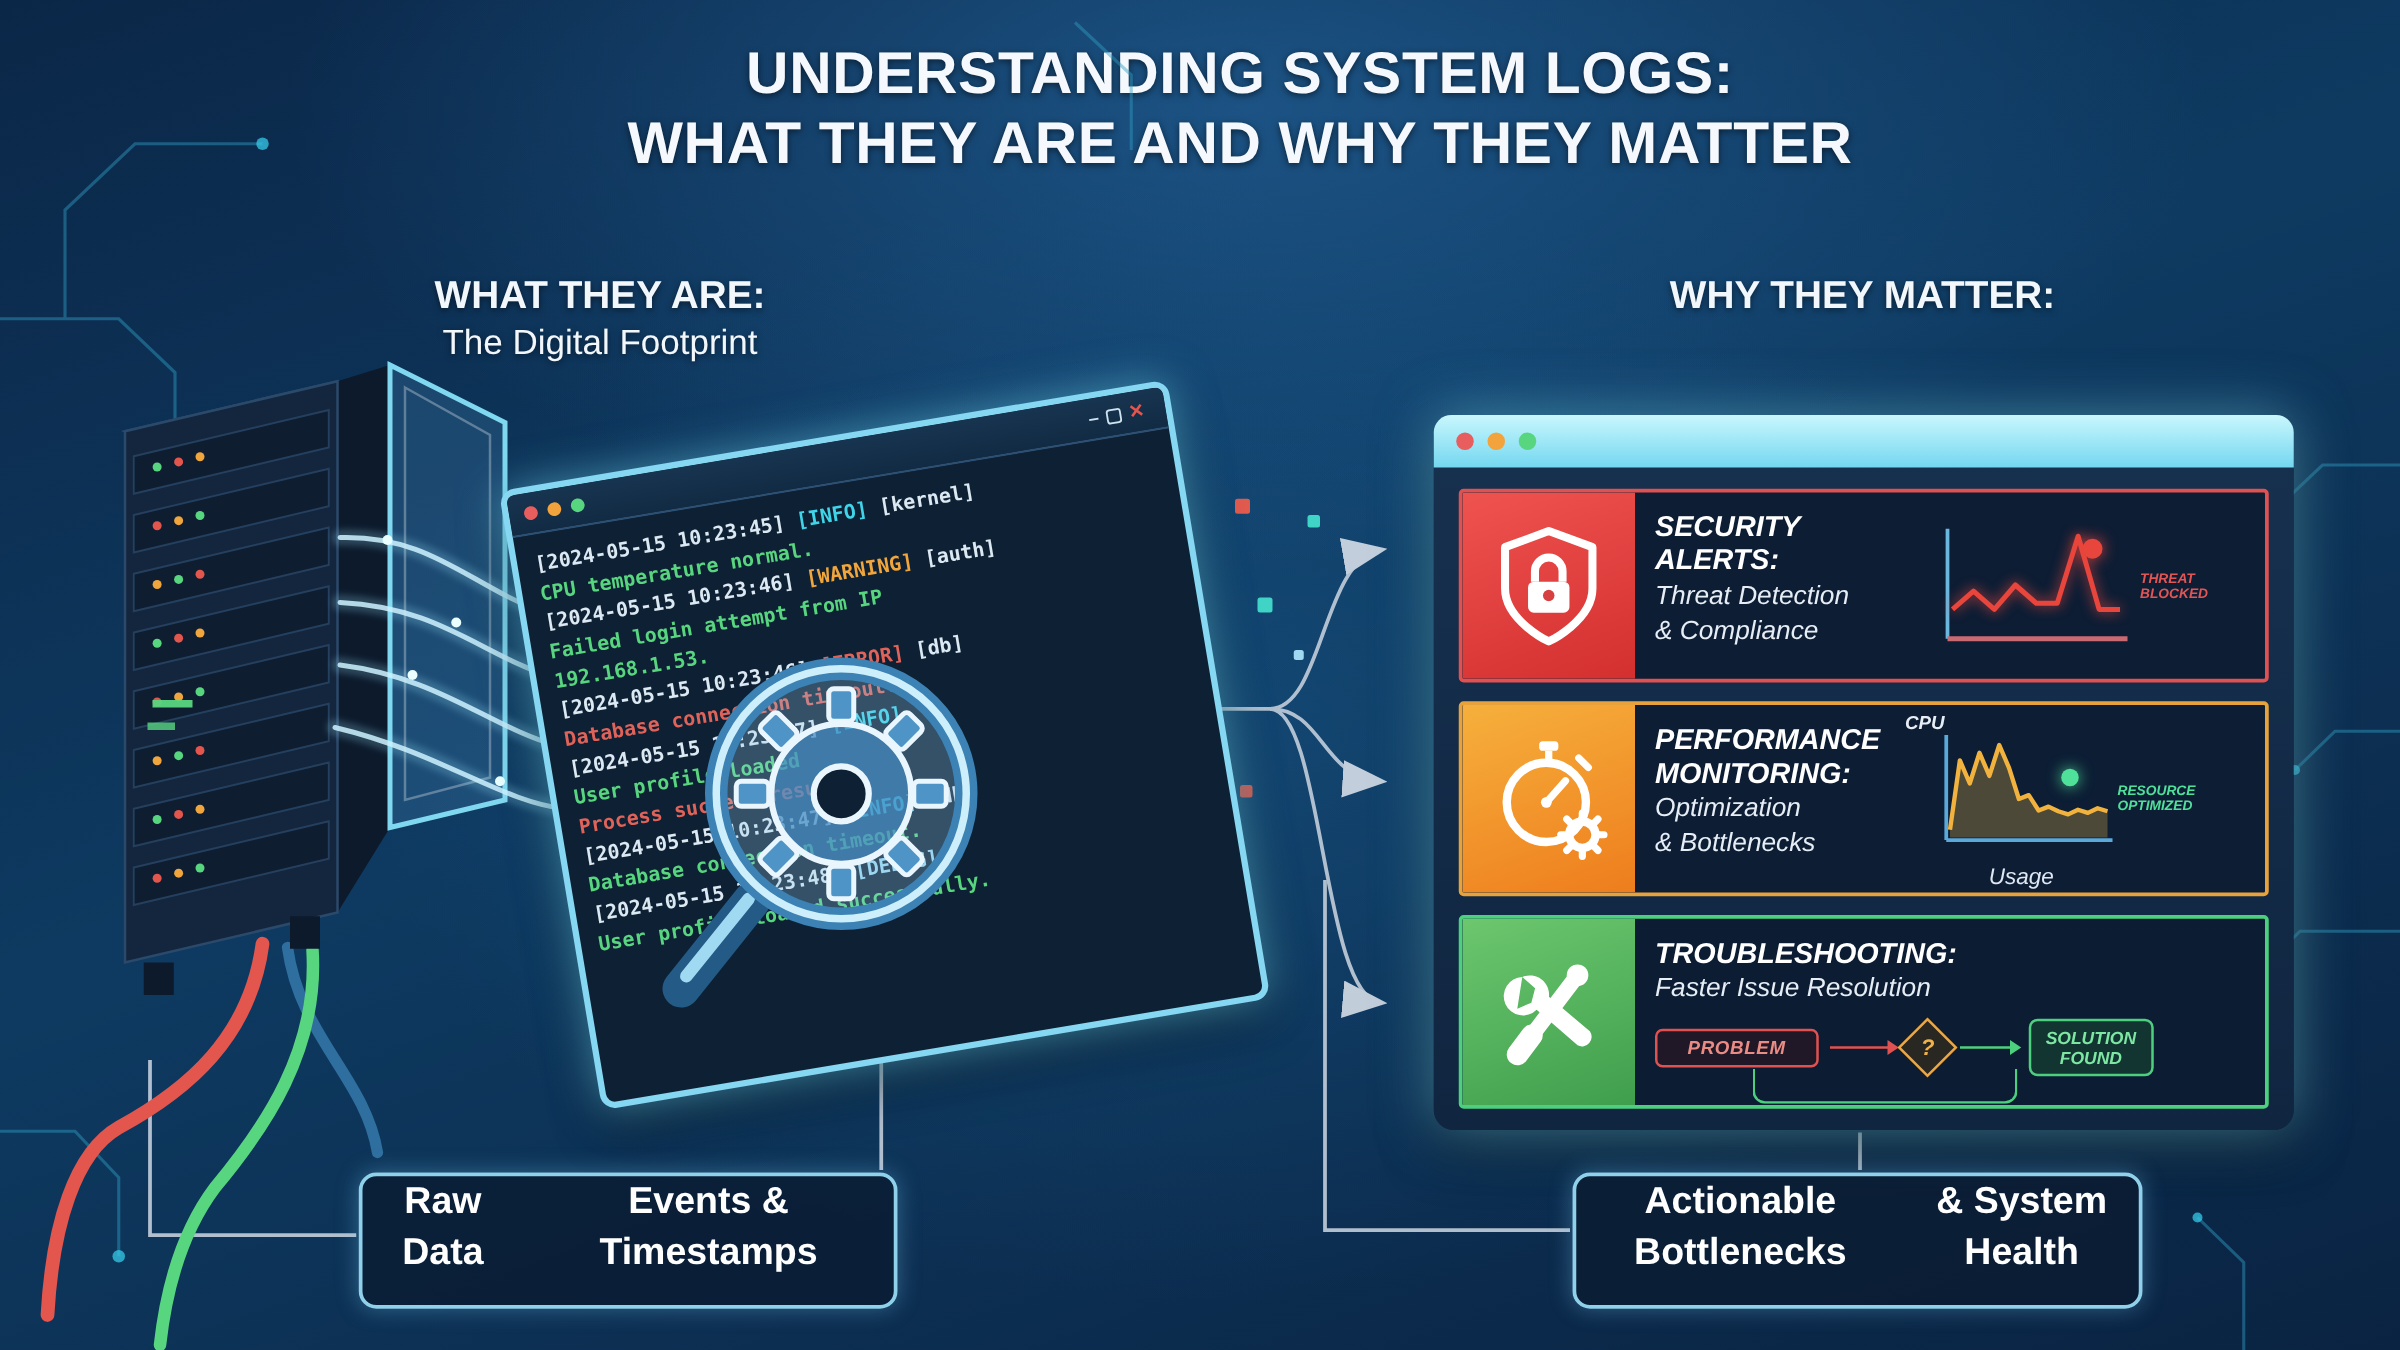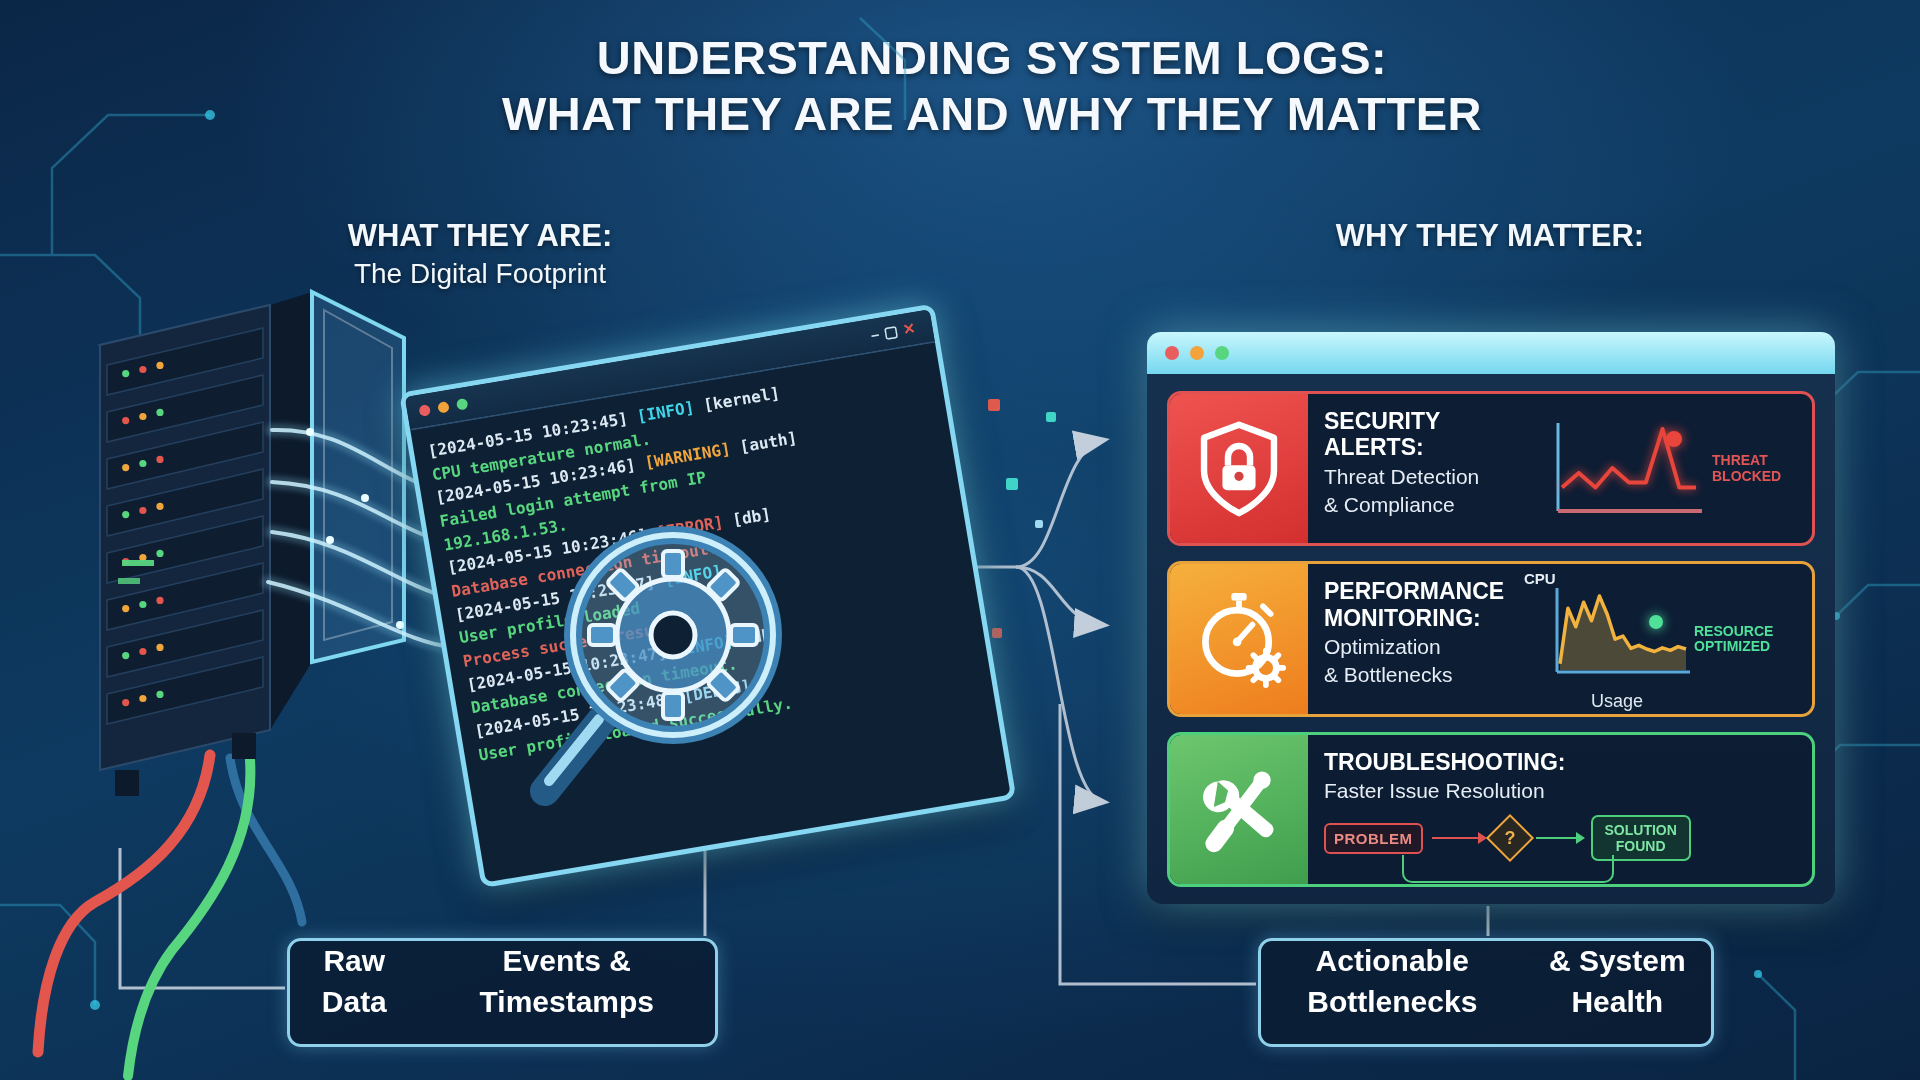--- a/index.html
+++ b/index.html
@@ -31,40 +31,40 @@
   .c-ts{color:#dce8f2;} .c-info{color:#3fd4e8;} .c-warn{color:#f0a63c;}
   .c-ok{color:#58d67f;} .c-err{color:#e0635a;} .c-dbg{color:#9fd9f2;}
   
   .browser{left:1147px;top:332px;width:688px;height:572px;border-radius:16px;
     background:linear-gradient(#16314f,#102540);box-shadow:0 0 44px rgba(120,220,245,.5),0 16px 40px rgba(0,0,0,.5);
     z-index:6;display:flex;flex-direction:column;}
   .browser-bar{height:42px;border-radius:14px 14px 0 0;background:linear-gradient(#c9f7fd,#74d7f0);
     display:flex;align-items:center;padding:0 18px;flex:none;}
   .browser-bar .dot{width:14px;height:14px;margin-right:11px;}
   .browser-body{flex:1;padding:17px 20px;display:flex;flex-direction:column;gap:15px;}
-  .card{flex:1;display:flex;border-radius:14px;background:rgba(12,28,50,.9);overflow:hidden;min-height:0;}
+  .card{flex:1;display:flex;border-radius:4px;background:rgba(12,28,50,.9);overflow:hidden;min-height:0;font-style:italic;}
   .card.red{border:3px solid #e05252;} .card.orange{border:3px solid #e8a23c;} .card.green{border:3px solid #4cd07d;}
   .card-icon{width:138px;flex:none;display:flex;align-items:center;justify-content:center;}
   .card.red .card-icon{background:linear-gradient(160deg,#ef5350,#d32f2f);}
   .card.orange .card-icon{background:linear-gradient(160deg,#f6b03c,#ee7d1d);}
   .card.green .card-icon{background:linear-gradient(160deg,#6cc76e,#3f9e4d);}
   .card-text{flex:1;min-width:0;padding:14px 16px;color:#e6edf5;}
   .card-text .t{font-size:23px;font-weight:bold;color:#fff;line-height:1.15;}
   .card-text .s{font-size:21px;line-height:1.2;margin-top:3px;}
   .card-chart{width:252px;flex:none;display:flex;align-items:center;justify-content:flex-start;
     position:relative;padding-right:8px;}
-  .badge{font-size:14px;font-weight:bold;line-height:1.1;margin-left:8px;}
+  .badge{font-size:11px;font-weight:bold;line-height:1.1;margin-left:8px;}
   .badge.red{color:#e25555;} .badge.green{color:#4fe09a;}
   .badge span{display:block;}
   .cpu-lbl{position:absolute;left:-26px;top:10px;font-size:15px;font-weight:bold;color:#e6edf5;}
   .usage-lbl{position:absolute;left:30px;bottom:2px;width:130px;text-align:center;font-size:18px;color:#dfe8f2;}
   
   .flow{display:flex;align-items:center;gap:9px;margin-top:12px;position:relative;width:420px;}
   .f-problem{border:2px solid #e05252;color:#ea8b84;background:rgba(60,20,25,.45);
-    font-size:15px;font-weight:bold;padding:5px 8px;border-radius:6px;letter-spacing:.5px;}
+    font-size:15px;font-weight:bold;padding:5px 24px;border-radius:6px;letter-spacing:.5px;}
   .f-arrow{width:52px;height:0;border-top:2.5px solid;position:relative;}
   .f-arrow::after{content:"";position:absolute;right:-9px;top:-7px;border:6px solid transparent;border-left-width:9px;}
   .f-arrow.red{border-color:#e05252;} .f-arrow.red::after{border-left-color:#e05252;}
   .f-arrow.grn{border-color:#4cd07d;width:46px;} .f-arrow.grn::after{border-left-color:#4cd07d;}
   .f-diamond{width:30px;height:30px;border:2.5px solid #f0a63c;background:rgba(70,50,15,.5);
     transform:rotate(45deg);display:flex;align-items:center;justify-content:center;flex:none;}
   .f-diamond span{transform:rotate(-45deg);color:#f0b04a;font-weight:bold;font-size:18px;}
   .f-solution{border:2px solid #4cd07d;color:#7de6a3;background:rgba(25,75,50,.55);
     font-size:14px;font-weight:bold;text-align:center;line-height:1.15;padding:5px 12px;border-radius:7px;}
   .f-solution span{display:block;}

